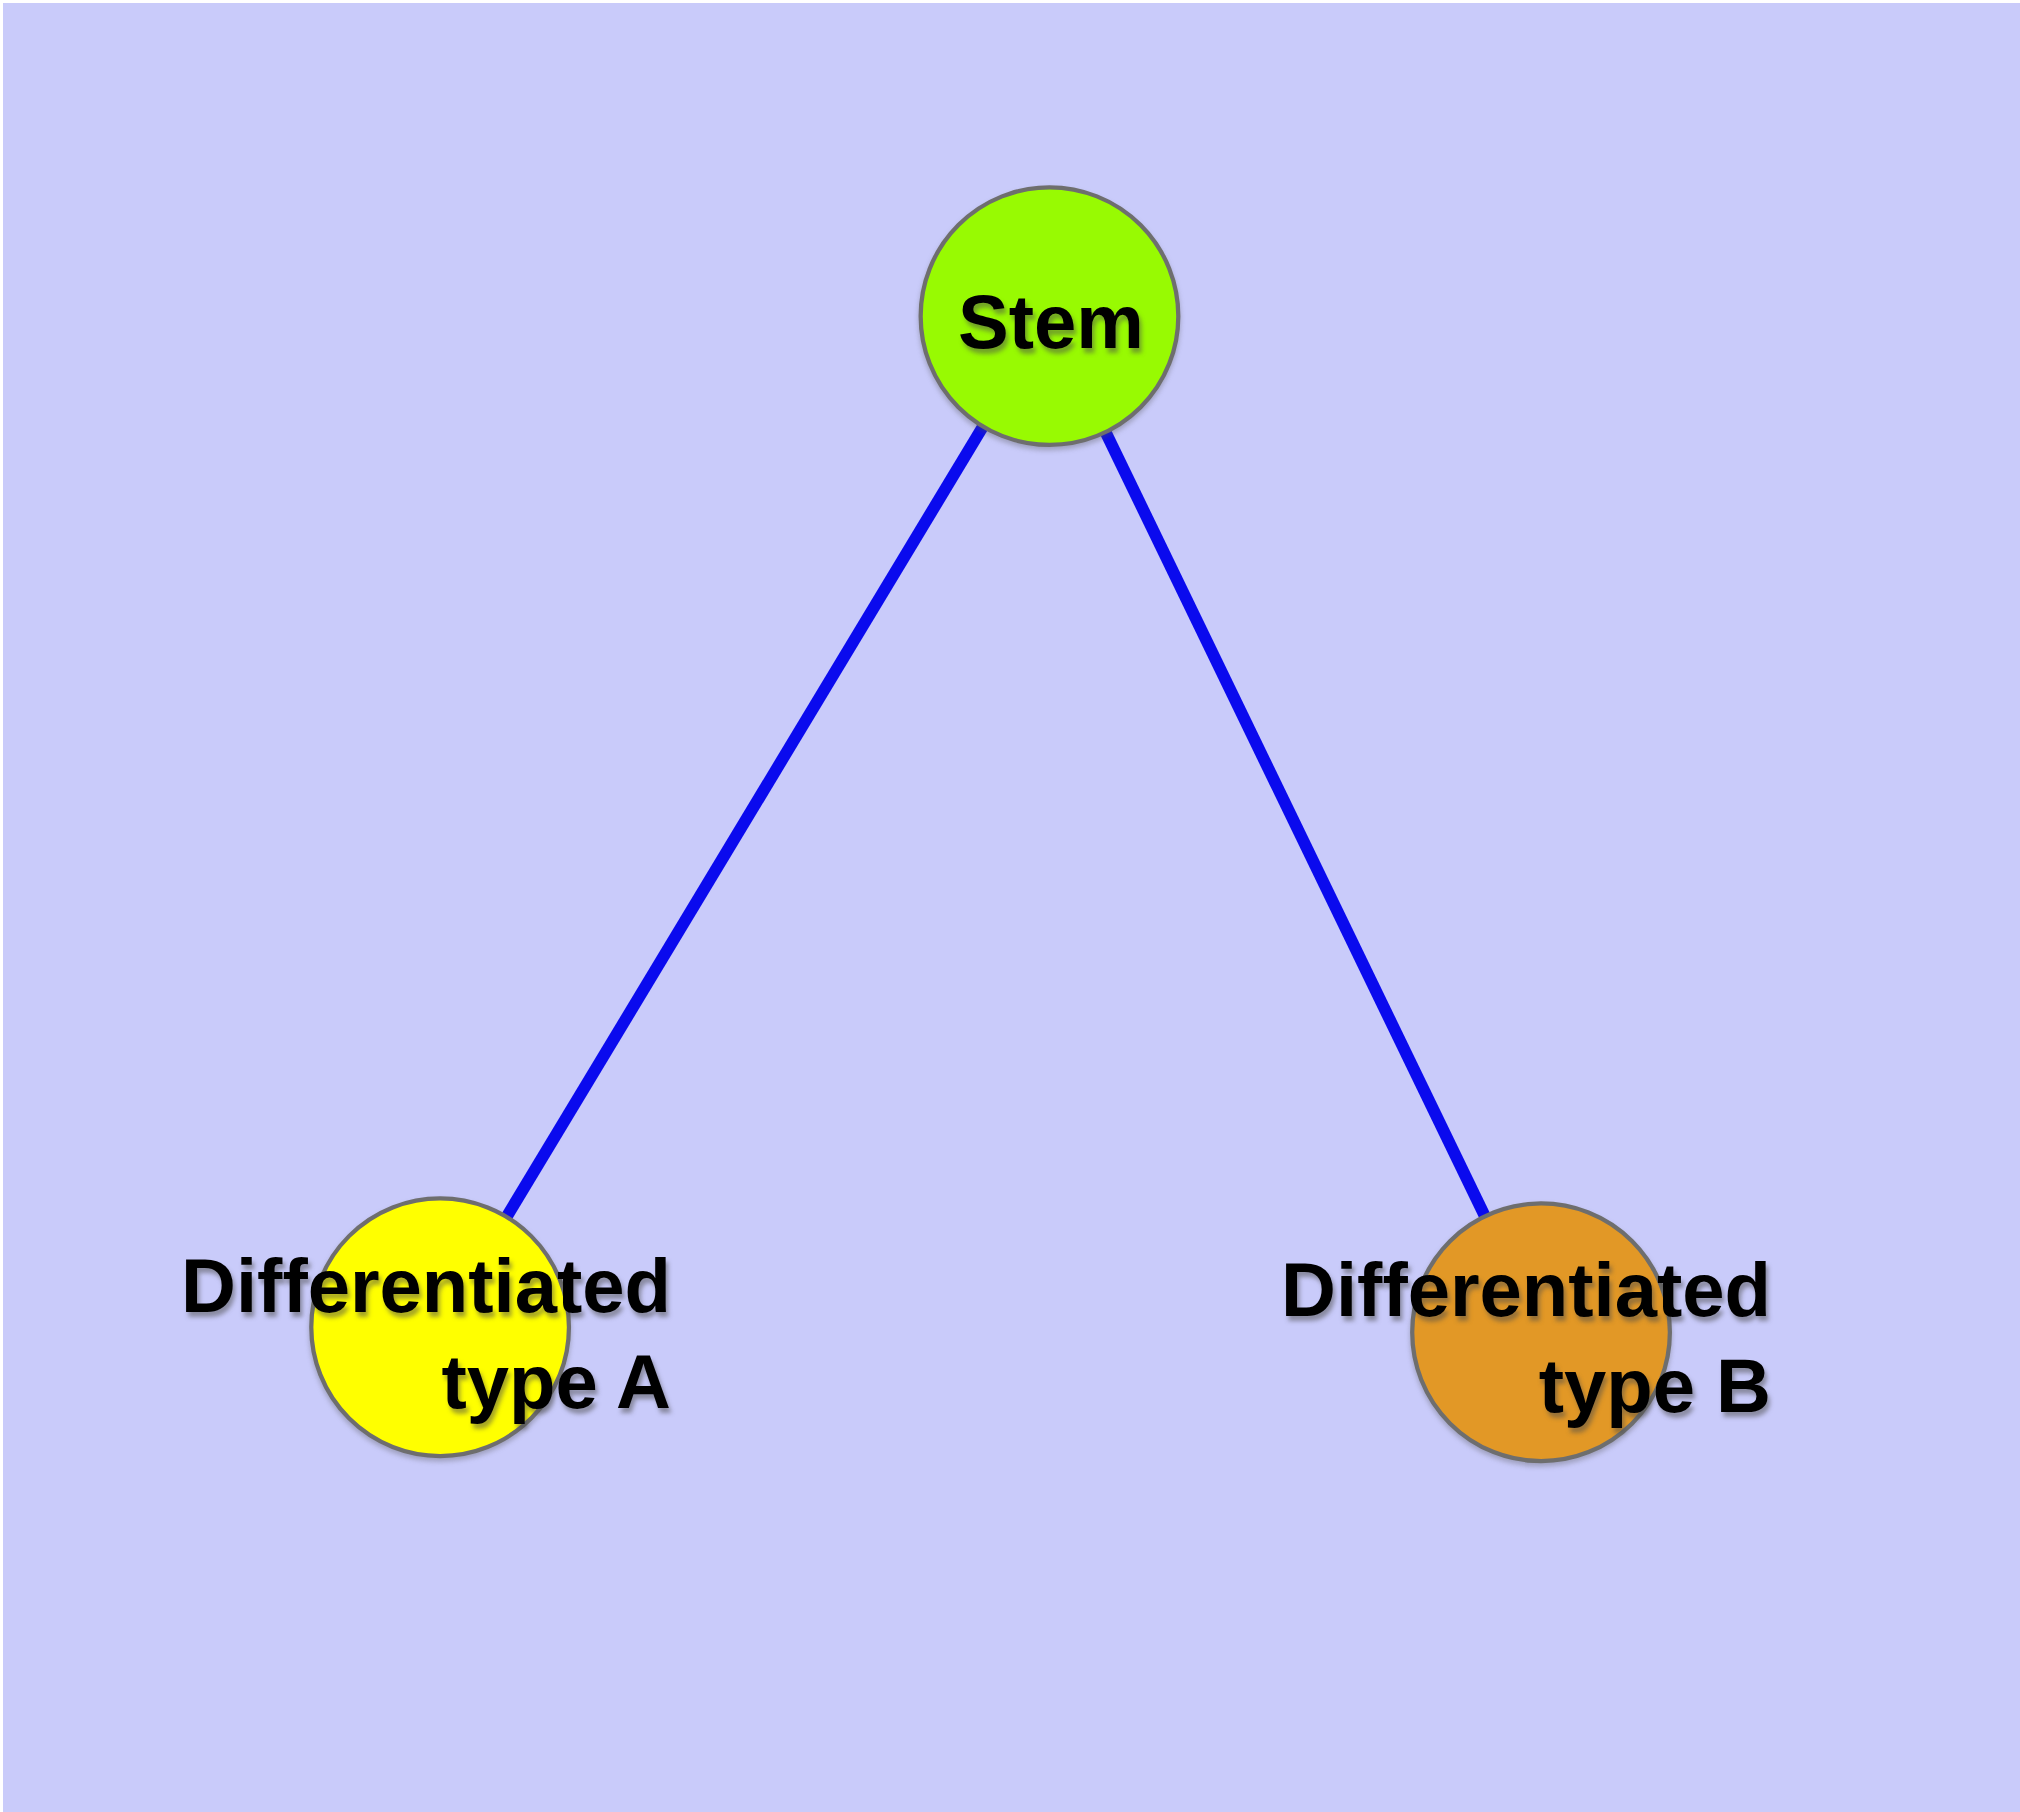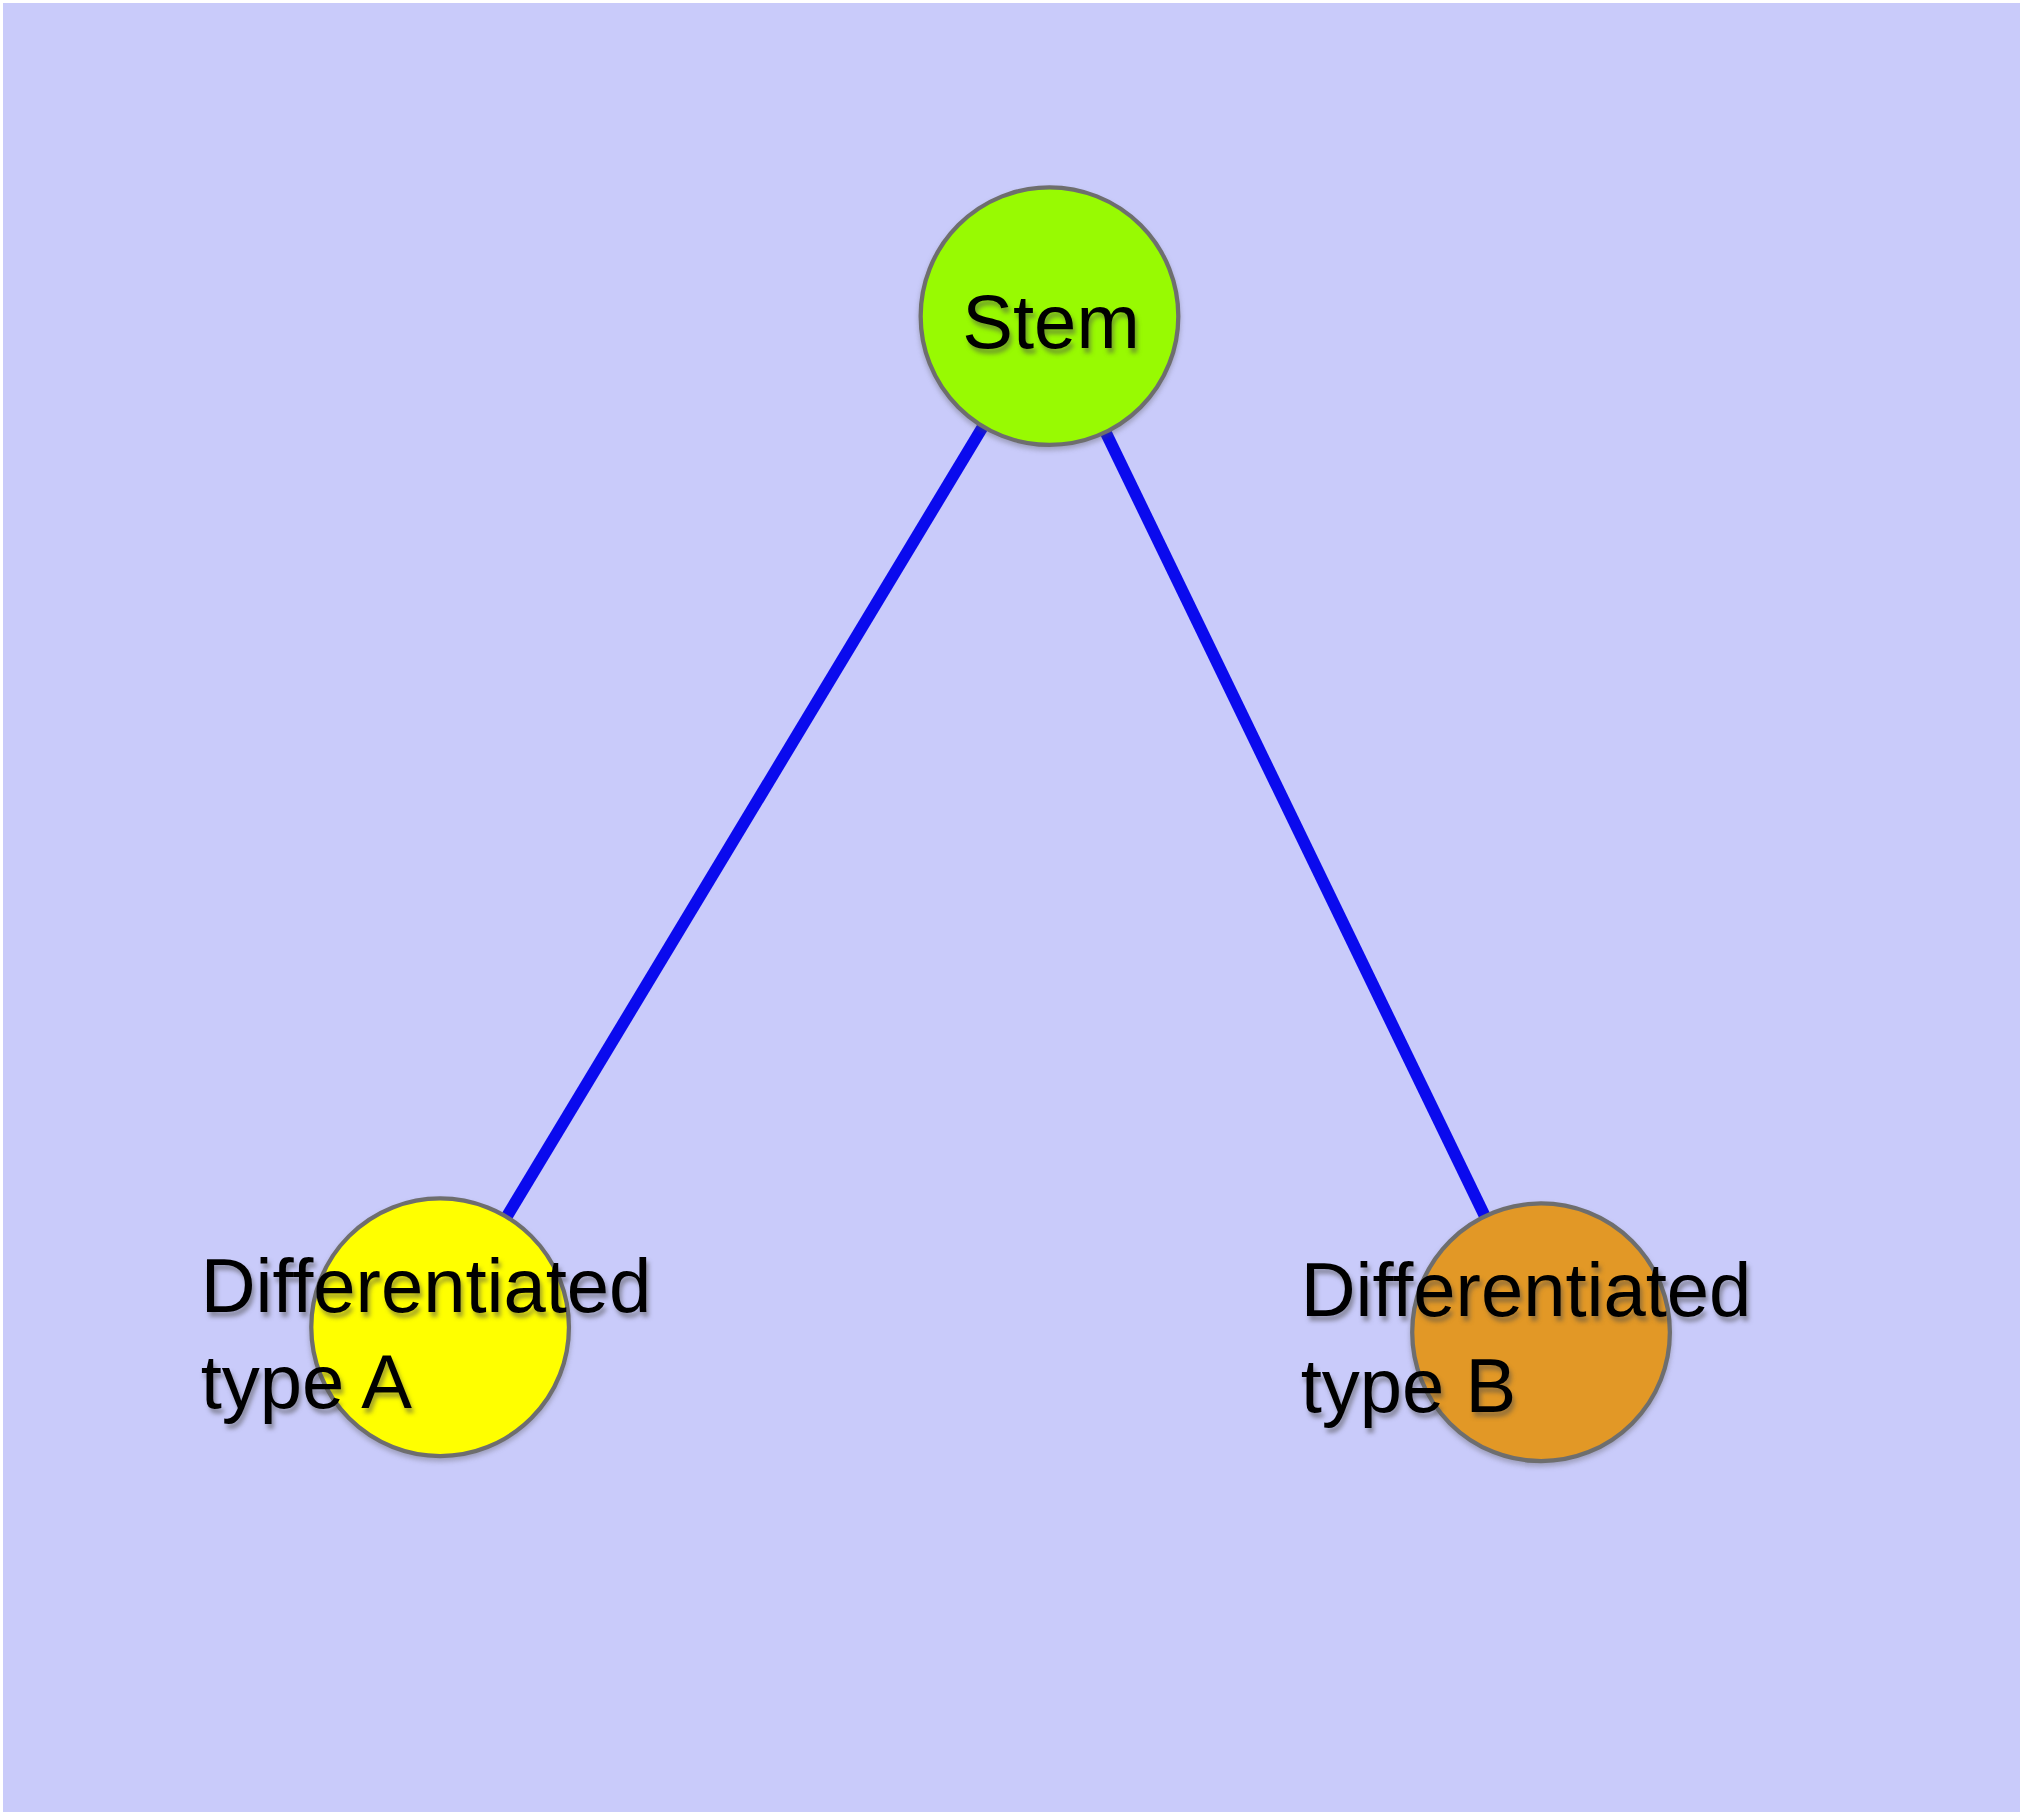--- a/index.html
+++ b/index.html
@@ -17,23 +17,23 @@
   .margin-strip { position: absolute; }
   .margin-strip.top  { left: 0; top: 0; width: 100%; height: 2.5px; }
   .margin-strip.left { left: 0; top: 0; width: 2.5px; height: 100%; }
   svg.graph { position: absolute; left: 0; top: 0; width: 2021px; height: 1812px; }
   .node-circle { filter: drop-shadow(0px 4px 3px rgba(80,80,80,0.35)); }
   .node-label {
     position: absolute;
     transform: translate(-50%, -50%);
     font-size: 76px;
     line-height: 96px;
-    font-weight: normal;
+    font-weight: bold;
     color: #000000;
-    text-align: left;
+    text-align: right;
     white-space: pre-line;
     text-shadow: 2.5px 5.1px 4.2px rgba(75, 75, 75, 0.5);
     pointer-events: none;
   }
 </style>
 </head>
 <body>
 
 <div class="stage">
 

